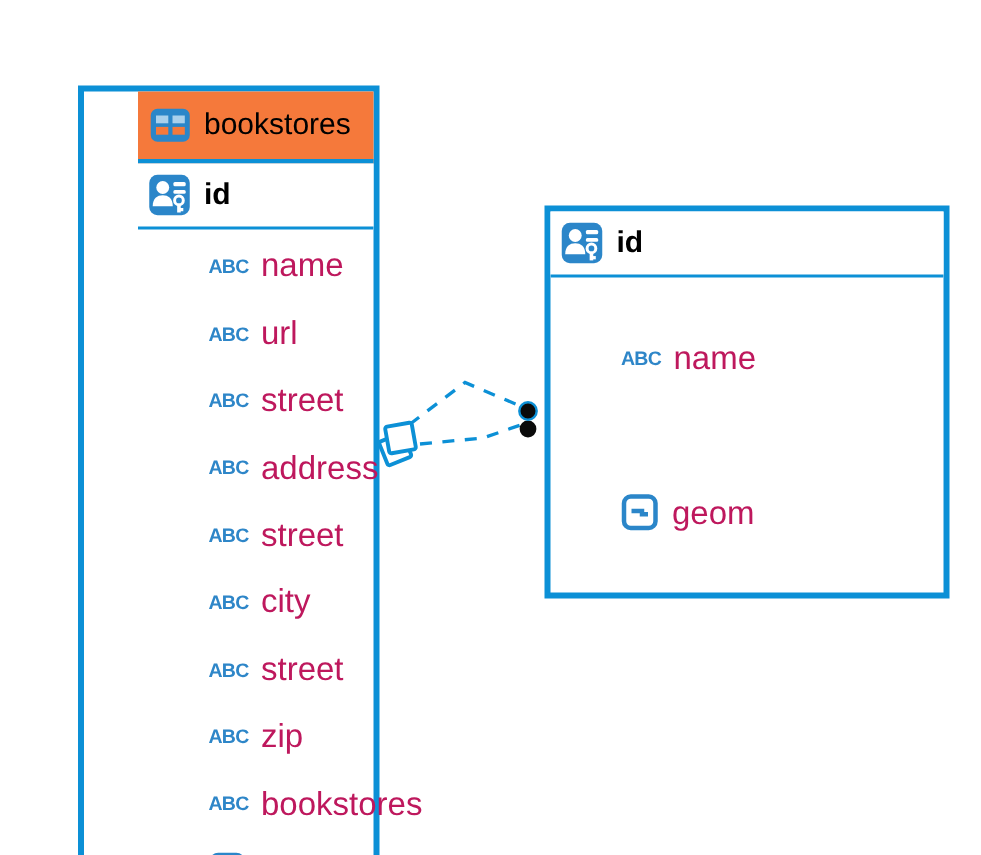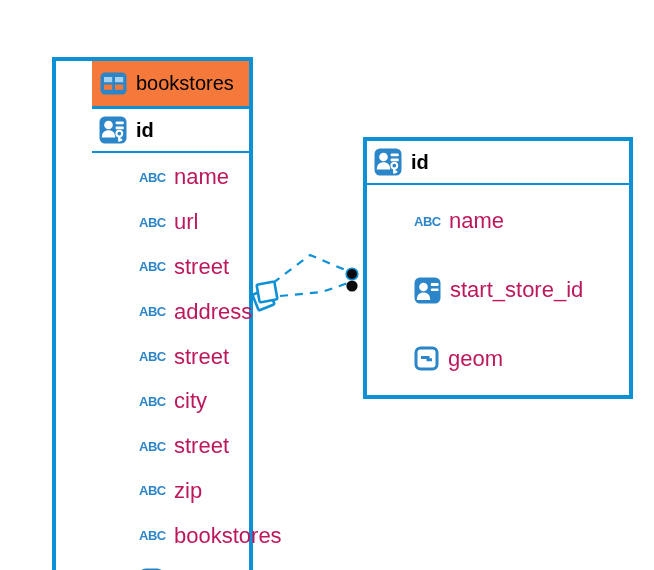--- a/index.html
+++ b/index.html
@@ -146,32 +146,20 @@
       <span class="pk-name">id</span>
     </div>
 
     <div class="field-list">
       <div class="field-row">
         <span class="abc-icon">ABC</span>
         <span class="field-name">name</span>
       </div>
       <div class="field-row">
         <span class="icon-box">
-          <svg width="27" height="27" viewBox="0 0 27 27">
-            <rect x="0.5" y="0.5" width="26" height="26" rx="5.5" fill="#2b86c9"></rect>
-            <circle cx="9.5" cy="10" r="4.3" fill="#fff"></circle>
-            <path d="M2.8,23 c0,-5.4 3,-7.6 6.7,-7.6 s6.7,2.2 6.7,7.6 z" fill="#fff"></path>
-            <rect x="16.8" y="6" width="7.8" height="3" rx="1" fill="#fff"></rect>
-            <rect x="16.8" y="11.6" width="7.8" height="2.4" rx="1" fill="#fff"></rect>
-          </svg>
-        </span>
-        <span class="field-name">start_store_id</span>
-      </div>
-      <div class="field-row">
-        <span class="icon-box">
           <svg width="25" height="25" viewBox="0 0 25 25">
             <rect x="2" y="2" width="21" height="21" rx="4.5" fill="none" stroke="#2b86c9" stroke-width="3"></rect>
             <path d="M7,11.6 h7 v2.2 h4" fill="none" stroke="#2b86c9" stroke-width="3"></path>
           </svg>
         </span>
         <span class="field-name">geom</span>
       </div>
     </div>
   </div>
 

